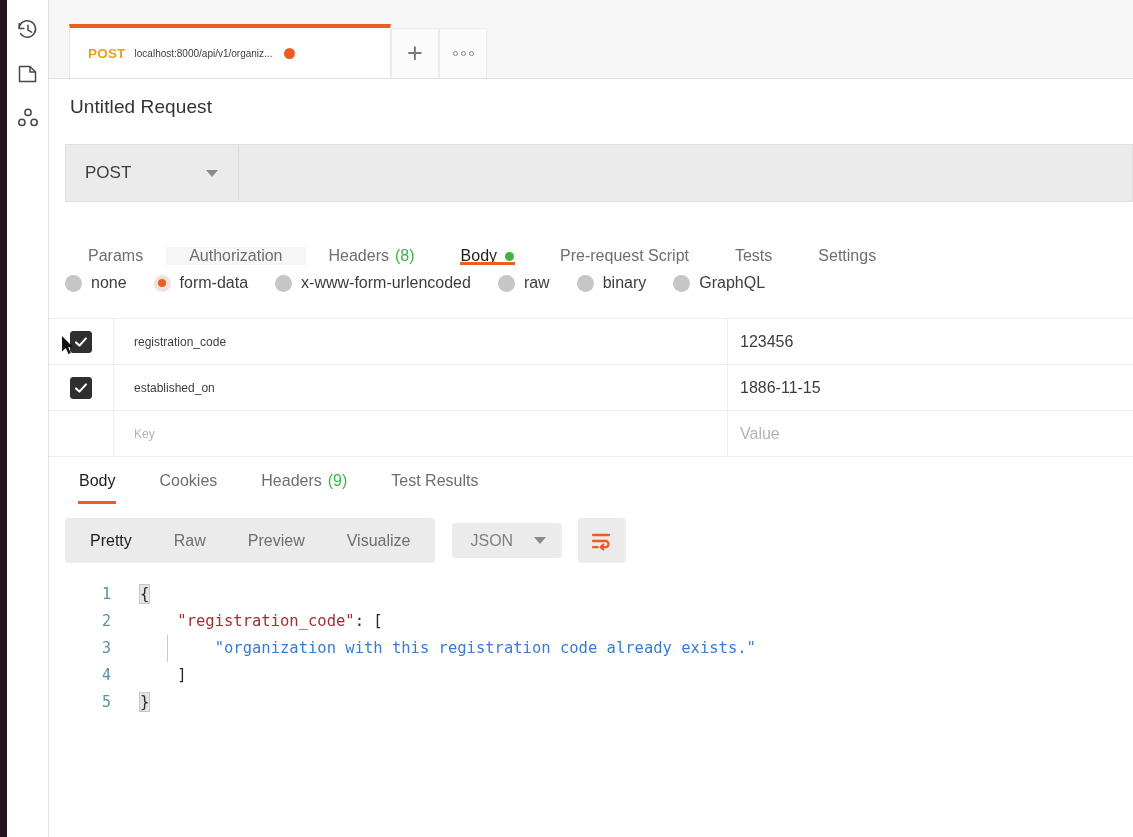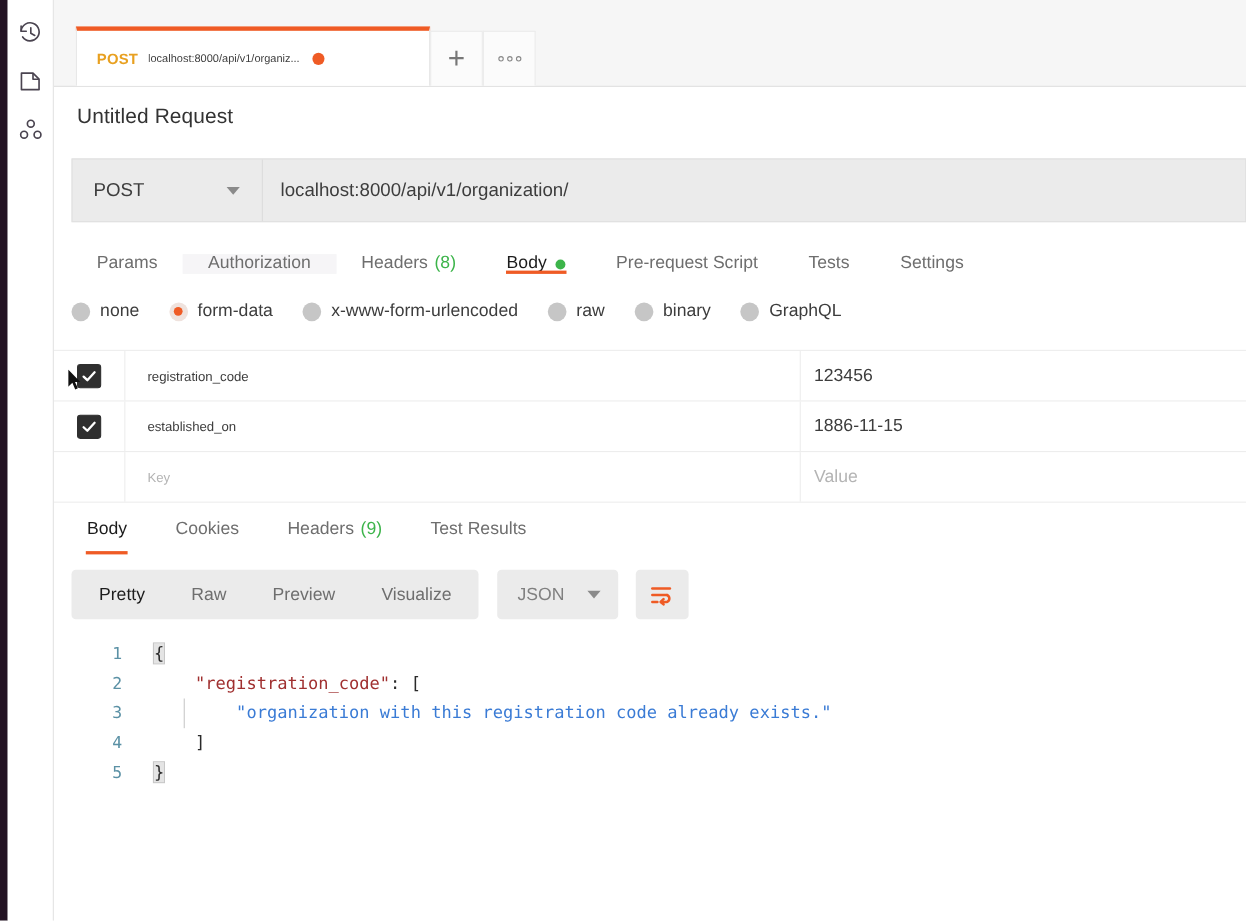--- a/index.html
+++ b/index.html
@@ -101,21 +101,21 @@
   .method-select .mtext { font-size: 17px; color: #3d3d3d; }
   .caret { width: 0; height: 0; border-left: 6px solid transparent; border-right: 6px solid transparent; border-top: 7px solid #8a8a8a; }
   .url-input {
     flex: 1 1 auto; display: flex; align-items: center;
     padding-left: 16px; font-size: 17px; color: #3d3d3d;
     cursor: text;
   }
 
   
   .reqtabs {
-    display: flex; align-items: center;
+    display: flex; align-items: flex-end;
     margin: 13px 0 0 16px;
     height: 50px;
     position: relative;
   }
   .reqtab {
     display: flex; align-items: center; justify-content: center;
     padding: 0 23px;
     font-size: 16px; color: #6e6e6e;
     cursor: pointer; position: relative;
   }
@@ -196,21 +196,21 @@
     padding: 0 4px;
   }
   .segbtn {
     padding: 0 21px; height: 37px;
     display: flex; align-items: center;
     font-size: 16px; color: #6e6e6e; cursor: pointer; border-radius: 3px;
   }
   .segbtn.active { color: #1c1c1c; }
   .jsonsel {
     background: #ebebeb; border-radius: 4px;
-    height: 45px; display: flex; align-items: center;
+    height: 35px; display: flex; align-items: center;
     padding: 0 16px 0 18px; margin-left: 17px; cursor: pointer;
   }
   .jsonsel .jtext { font-size: 16px; color: #808080; margin-right: 21px; }
   .wrapbtn {
     background: #ebebeb; border-radius: 4px;
     width: 48px; height: 45px; margin-left: 16px;
     display: flex; align-items: center; justify-content: center;
     cursor: pointer;
   }
 
@@ -294,21 +294,20 @@
     </div>
 
     <div class="req-title">Untitled Request</div>
 
     <div class="urlbar-wrap">
       <div class="urlbar">
         <div class="method-select">
           <span class="mtext">POST</span>
           <span class="caret"></span>
         </div>
-        <div class="url-input">localhost:8000/api/v1/organization/</div>
       </div>
     </div>
 
     <div class="reqtabs">
       <div class="reqtab">
         <span>Params</span>
       </div>
       <div class="reqtab hovered">
         <span>Authorization</span>
       </div>

